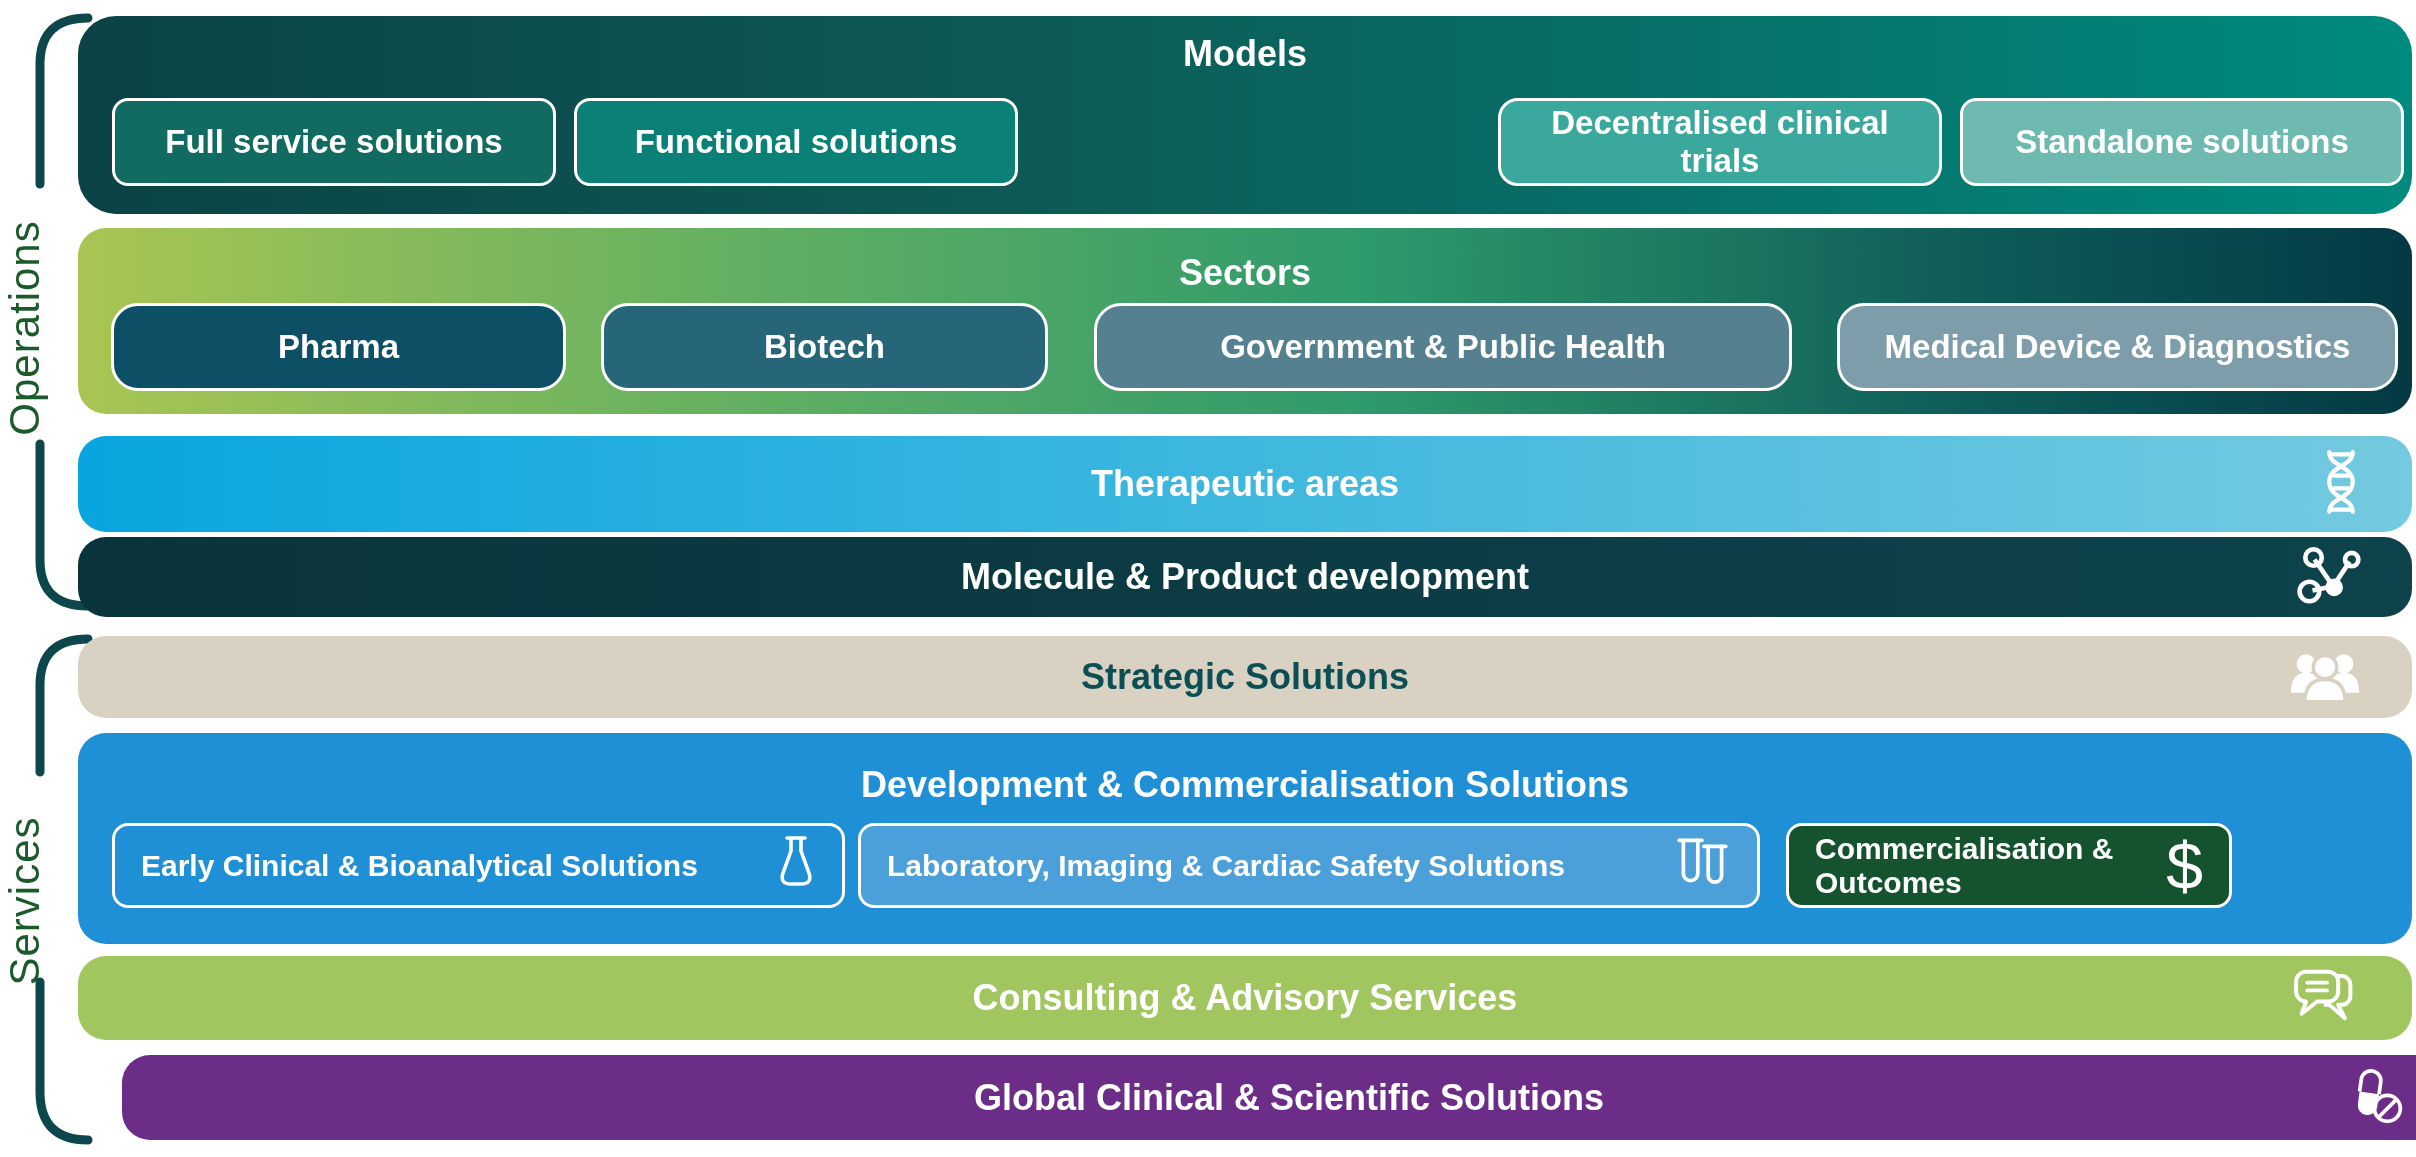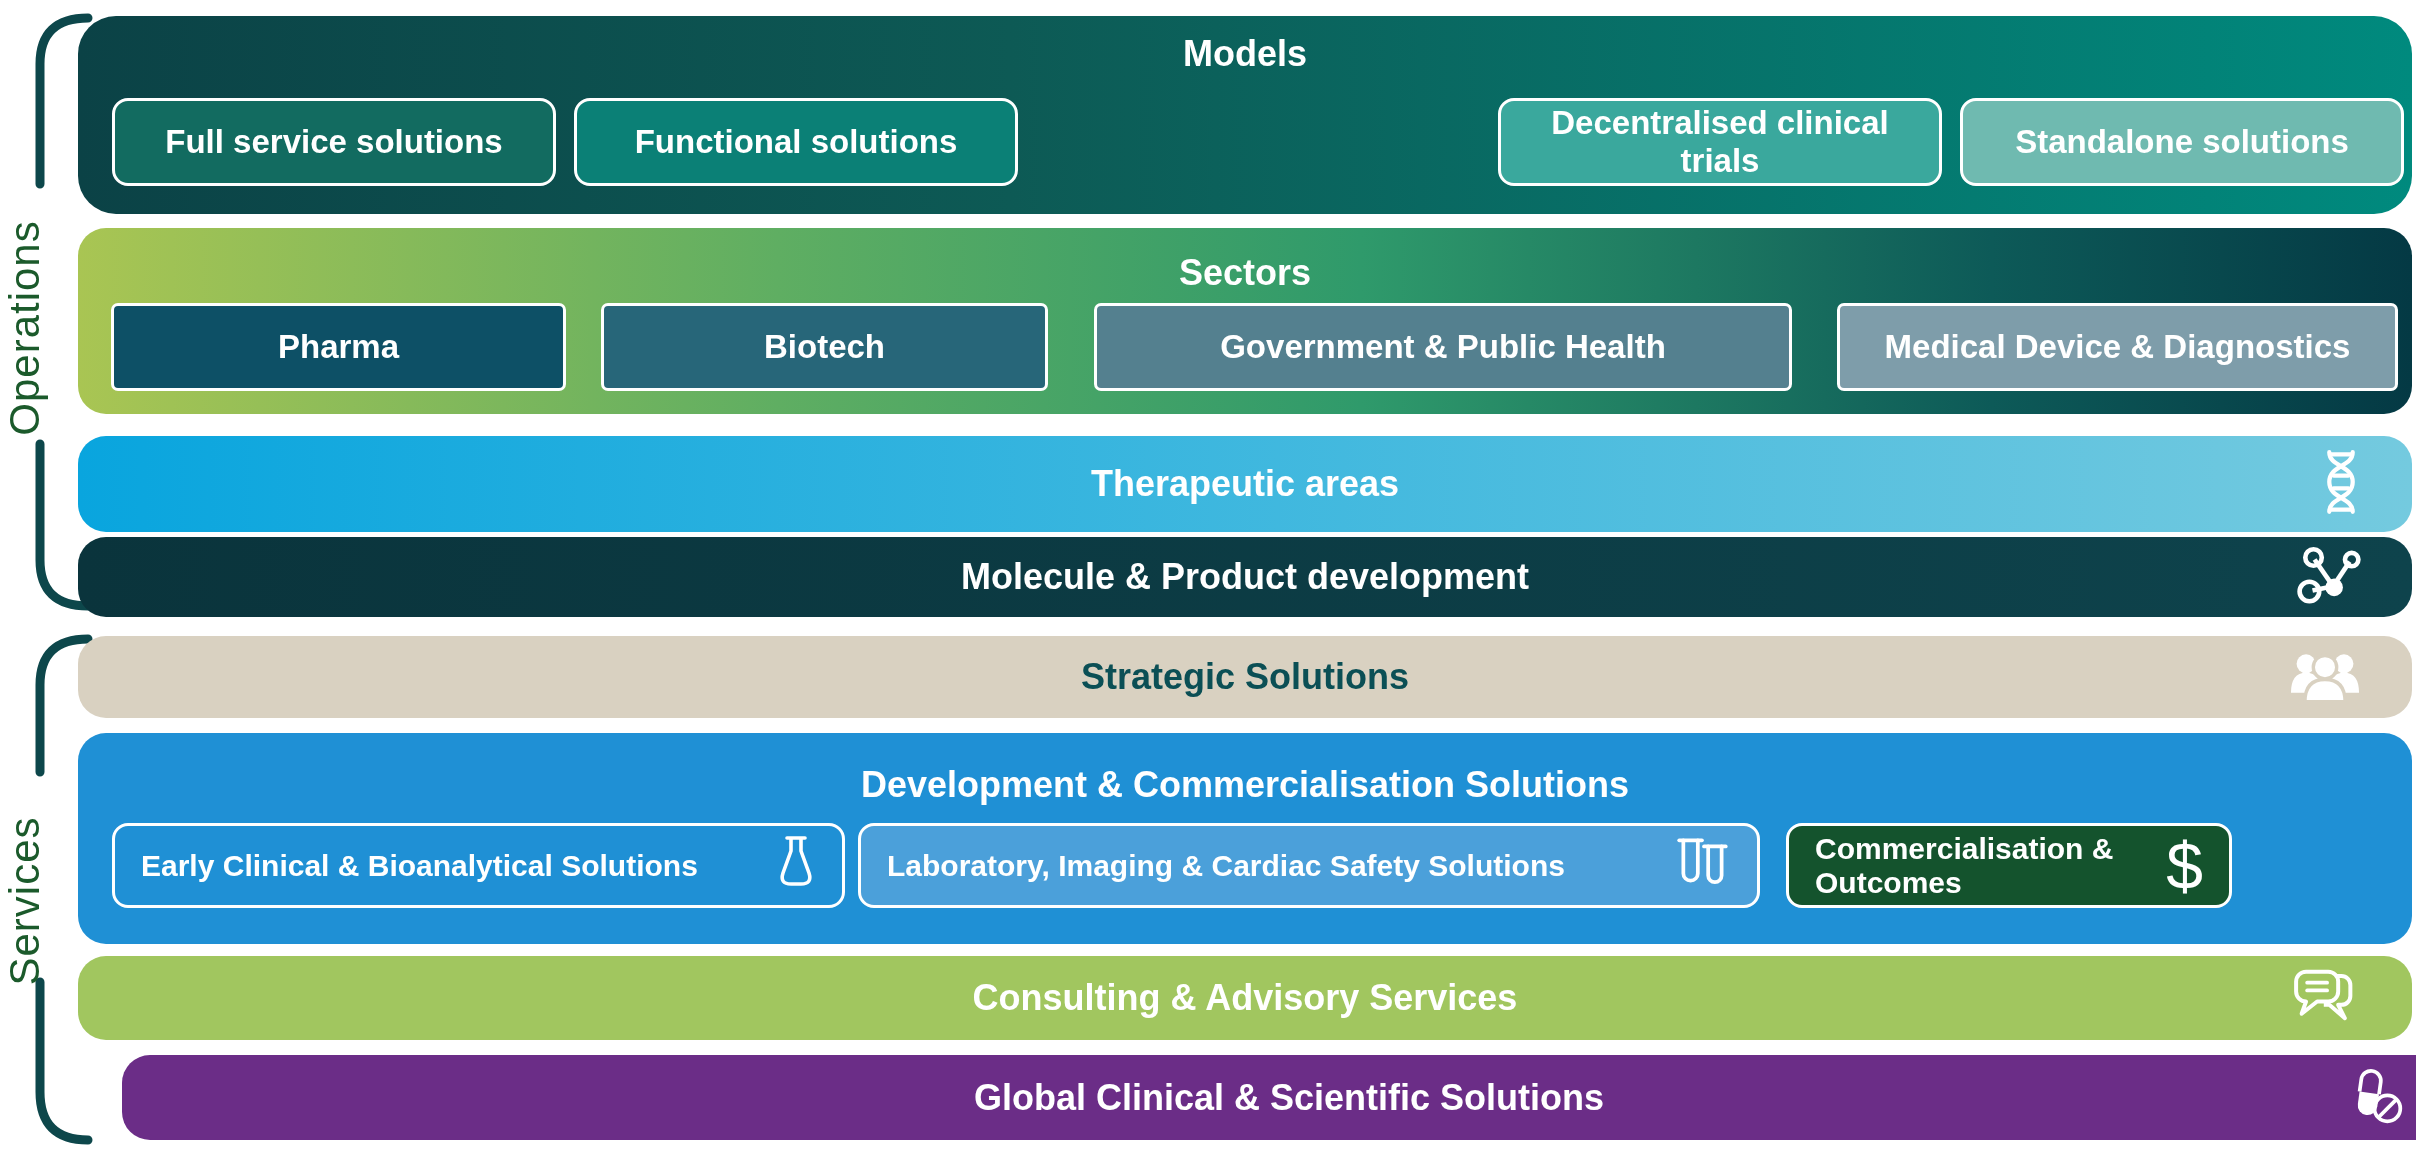--- a/index.html
+++ b/index.html
@@ -25,28 +25,28 @@
   #models{top:16px;height:198px;border-radius:38px;background:linear-gradient(90deg,#0b4246 0%,#0d5a55 40%,#008a7e 100%);}
   #models .bar-title{padding-top:16px;}
   .mbtn{
     position:absolute;top:82px;height:88px;border:3px solid #ffffff;border-radius:16px;
     display:flex;align-items:center;justify-content:center;color:#fff;font-weight:bold;
     font-size:33px;text-align:center;line-height:1.15;box-sizing:border-box;padding:0 14px;cursor:pointer;
   }
   #m0{left:34px;width:444px;background:#126b60;}
   #m1{left:496px;width:444px;background:#0b8076;}
   #m2{left:958px;width:444px;background:#16978c;}
-  #m3{left:1420px;width:444px;background:#3aa89d;}
+  #m3{left:1420px;width:444px;background:#3aa89d;border-radius:20px;}
   #m4{left:1882px;width:444px;background:#6fbab0;}
 
   
   #sectors{top:228px;height:186px;background:linear-gradient(90deg,#a9c553 0%,#5fae62 30%,#2f9a6b 55%,#0d5a58 82%,#043944 100%);}
   #sectors .bar-title{padding-top:14px;margin-top:9px;}
   .sbtn{
-    position:absolute;top:75px;height:88px;border:3px solid #ffffff;border-radius:7px;
+    position:absolute;top:75px;height:88px;border:3px solid #ffffff;border-radius:27px;
     display:flex;align-items:center;justify-content:center;color:#fff;font-weight:bold;
     font-size:33px;text-align:center;box-sizing:border-box;padding:0 12px;cursor:pointer;
   }
   #s0{left:33px;width:455px;background:#0d5066;}
   #s1{left:523px;width:447px;background:#276679;}
   #s2{left:1016px;width:698px;background:#54808f;}
   #s3{left:1759px;width:561px;background:#7e9daa;}
 
   
   #thera{top:436px;height:96px;background:linear-gradient(90deg,#09a5de 0%,#74cadf 100%);}

